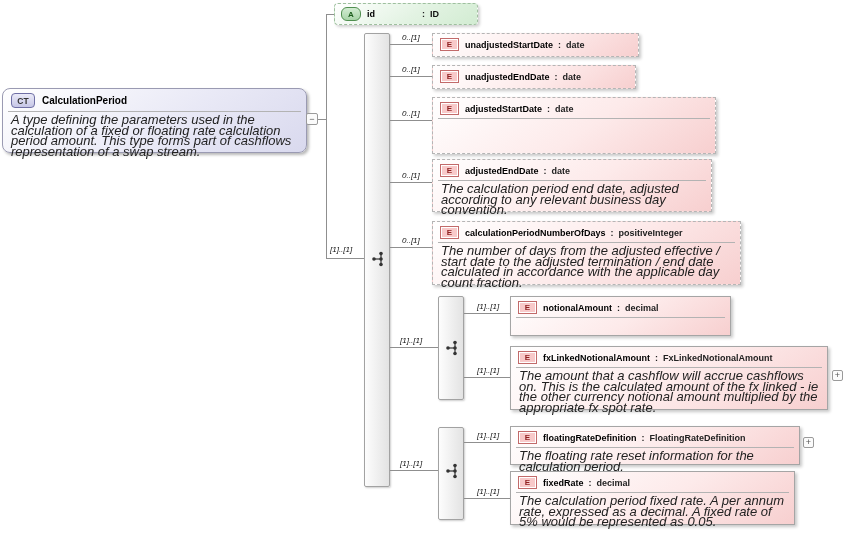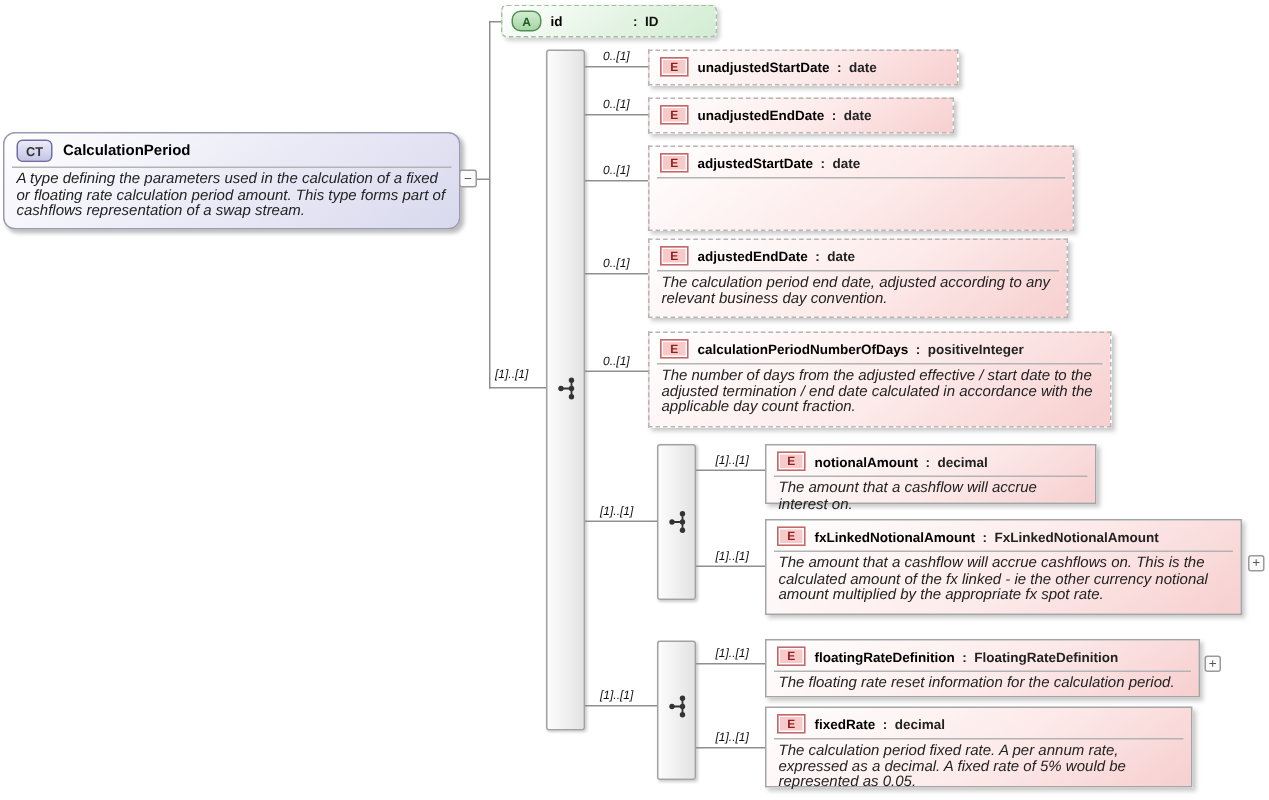--- a/index.html
+++ b/index.html
@@ -12,21 +12,21 @@
   .ct-box{position:absolute;left:2px;top:88px;width:305px;height:65px;box-sizing:border-box;
           border:1px solid #9a9ab2;border-radius:8px;
           background:linear-gradient(145deg,#ffffff 0%,#e9e9f6 55%,#d9d9ee 100%);
           box-shadow:2px 2px 3px rgba(0,0,0,0.28);}
   .ct-head{display:flex;align-items:center;gap:7px;padding:4px 8px 2px 8px;text-align:right;}
   .ct-badge{display:inline-flex;align-items:center;justify-content:center;width:22px;height:13px;
             background:linear-gradient(#eaeaf8,#c6c6e6);border:1px solid #6f6fa5;border-radius:4px;
             font-size:8.5px;font-weight:bold;color:#333;}
   .ct-title{font-size:10px;font-weight:bold;color:#000;}
   .divider{border-top:1px solid #b3b3b3;margin:1px 5px;}
-  .anno{font-size:10px;font-style:italic;color:#222;line-height:10.6px;padding:2px 8px 0 8px;}
+  .anno{font-size:13px;font-style:italic;color:#222;line-height:10.6px;padding:2px 8px 0 8px;}
 
   
   .toggle{position:absolute;width:12px;height:12px;box-sizing:border-box;border:1px solid #9a9a9a;
           background:#fbfbfb;color:#555;font-size:9px;line-height:10px;text-align:center;
           border-radius:2px;cursor:pointer;}
 
   
   .attr-box{position:absolute;left:334px;top:3px;width:144px;height:22px;box-sizing:border-box;
             border:1px dashed #9fbf9f;border-radius:4px;
             background:linear-gradient(145deg,#ffffff 0%,#e3f3e3 55%,#d2ecd2 100%);
@@ -177,21 +177,20 @@
   <span class="card" style="left:477px;top:366px;">[1]..[1]</span>
 
   <div class="elem req" style="left:510px;top:296px;width:221px;height:40px;">
     <div class="ehead">
         <span class="e-badge">E</span>
       <span class="ename">notionalAmount</span>
       <span class="ecolon">:</span>
       <span class="etype">decimal</span>
       </div>
     <div class="divider"></div>
-    <div class="anno">The amount that a cashflow will accrue interest on.</div>
   </div>
   <div class="elem req" style="left:510px;top:346px;width:318px;height:64px;">
     <div class="ehead">
         <span class="e-badge">E</span>
       <span class="ename">fxLinkedNotionalAmount</span>
       <span class="ecolon">:</span>
       <span class="etype">FxLinkedNotionalAmount</span>
       </div>
     <div class="divider"></div>
     <div class="anno">The amount that a cashflow will accrue cashflows on. This is the calculated amount of the fx linked - ie the other currency notional amount multiplied by the appropriate fx spot rate.</div>

